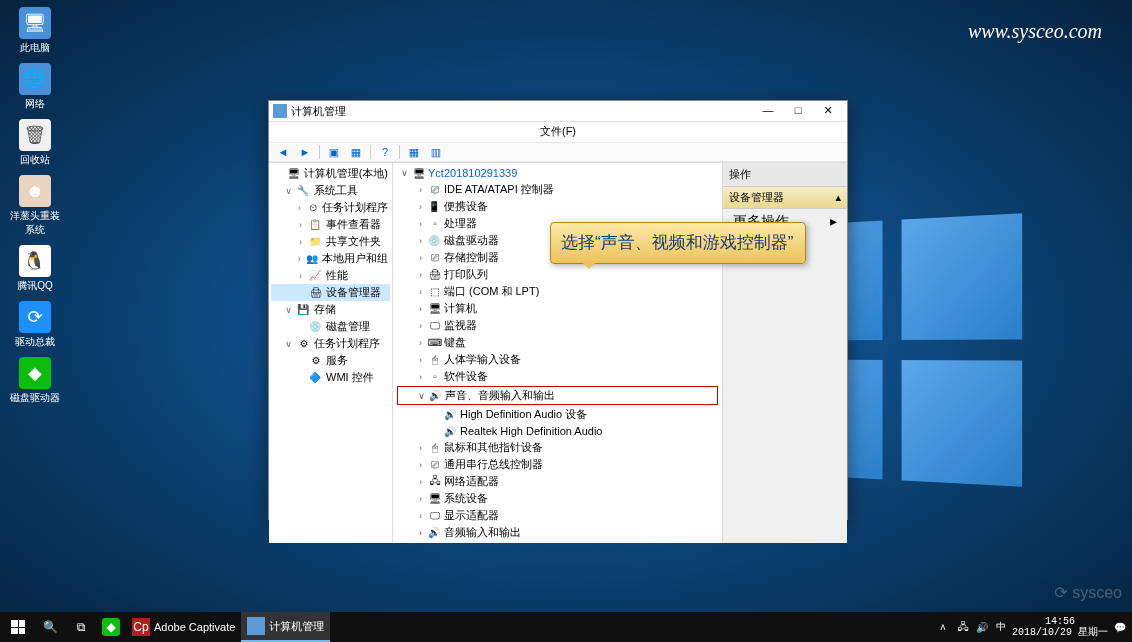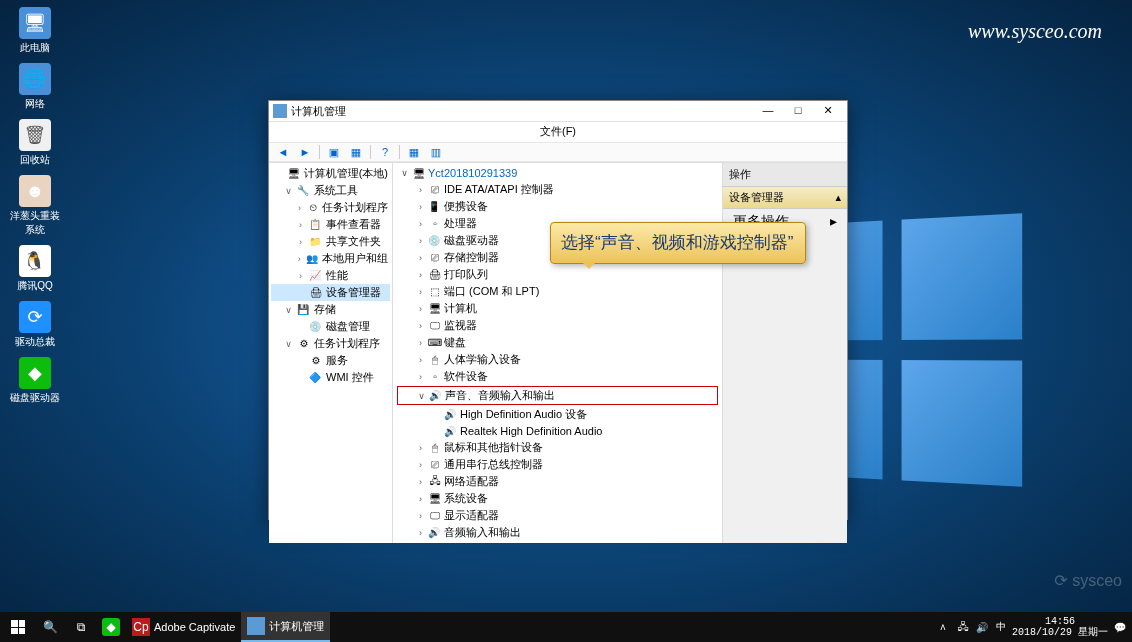--- a/index.html
+++ b/index.html
@@ -33,21 +33,21 @@
   position: absolute;
   top: 20px;
   right: 30px;
   color: #fff;
   font-style: italic;
   font-family: Georgia, serif;
   font-size: 20px;
 }
 .watermark-corner {
   position: absolute;
-  bottom: 52px;
+  bottom: 40px;
   right: 10px;
   color: rgba(255,255,255,0.25);
   font-size: 16px;
 }
 
 
 .desktop-icons { position: absolute; top: 5px; left: 5px; display: flex; flex-direction: column; gap: 4px; }
 .desk-icon { width: 60px; display: flex; flex-direction: column; align-items: center; color: #fff; font-size: 10px; text-align: center; cursor: pointer; padding: 2px; }
 .desk-icon .ico { width: 32px; height: 32px; margin-bottom: 2px; border-radius: 4px; display:flex; align-items:center; justify-content:center; font-size:18px;}
 .ico-pc { background: #4a90d9; }

